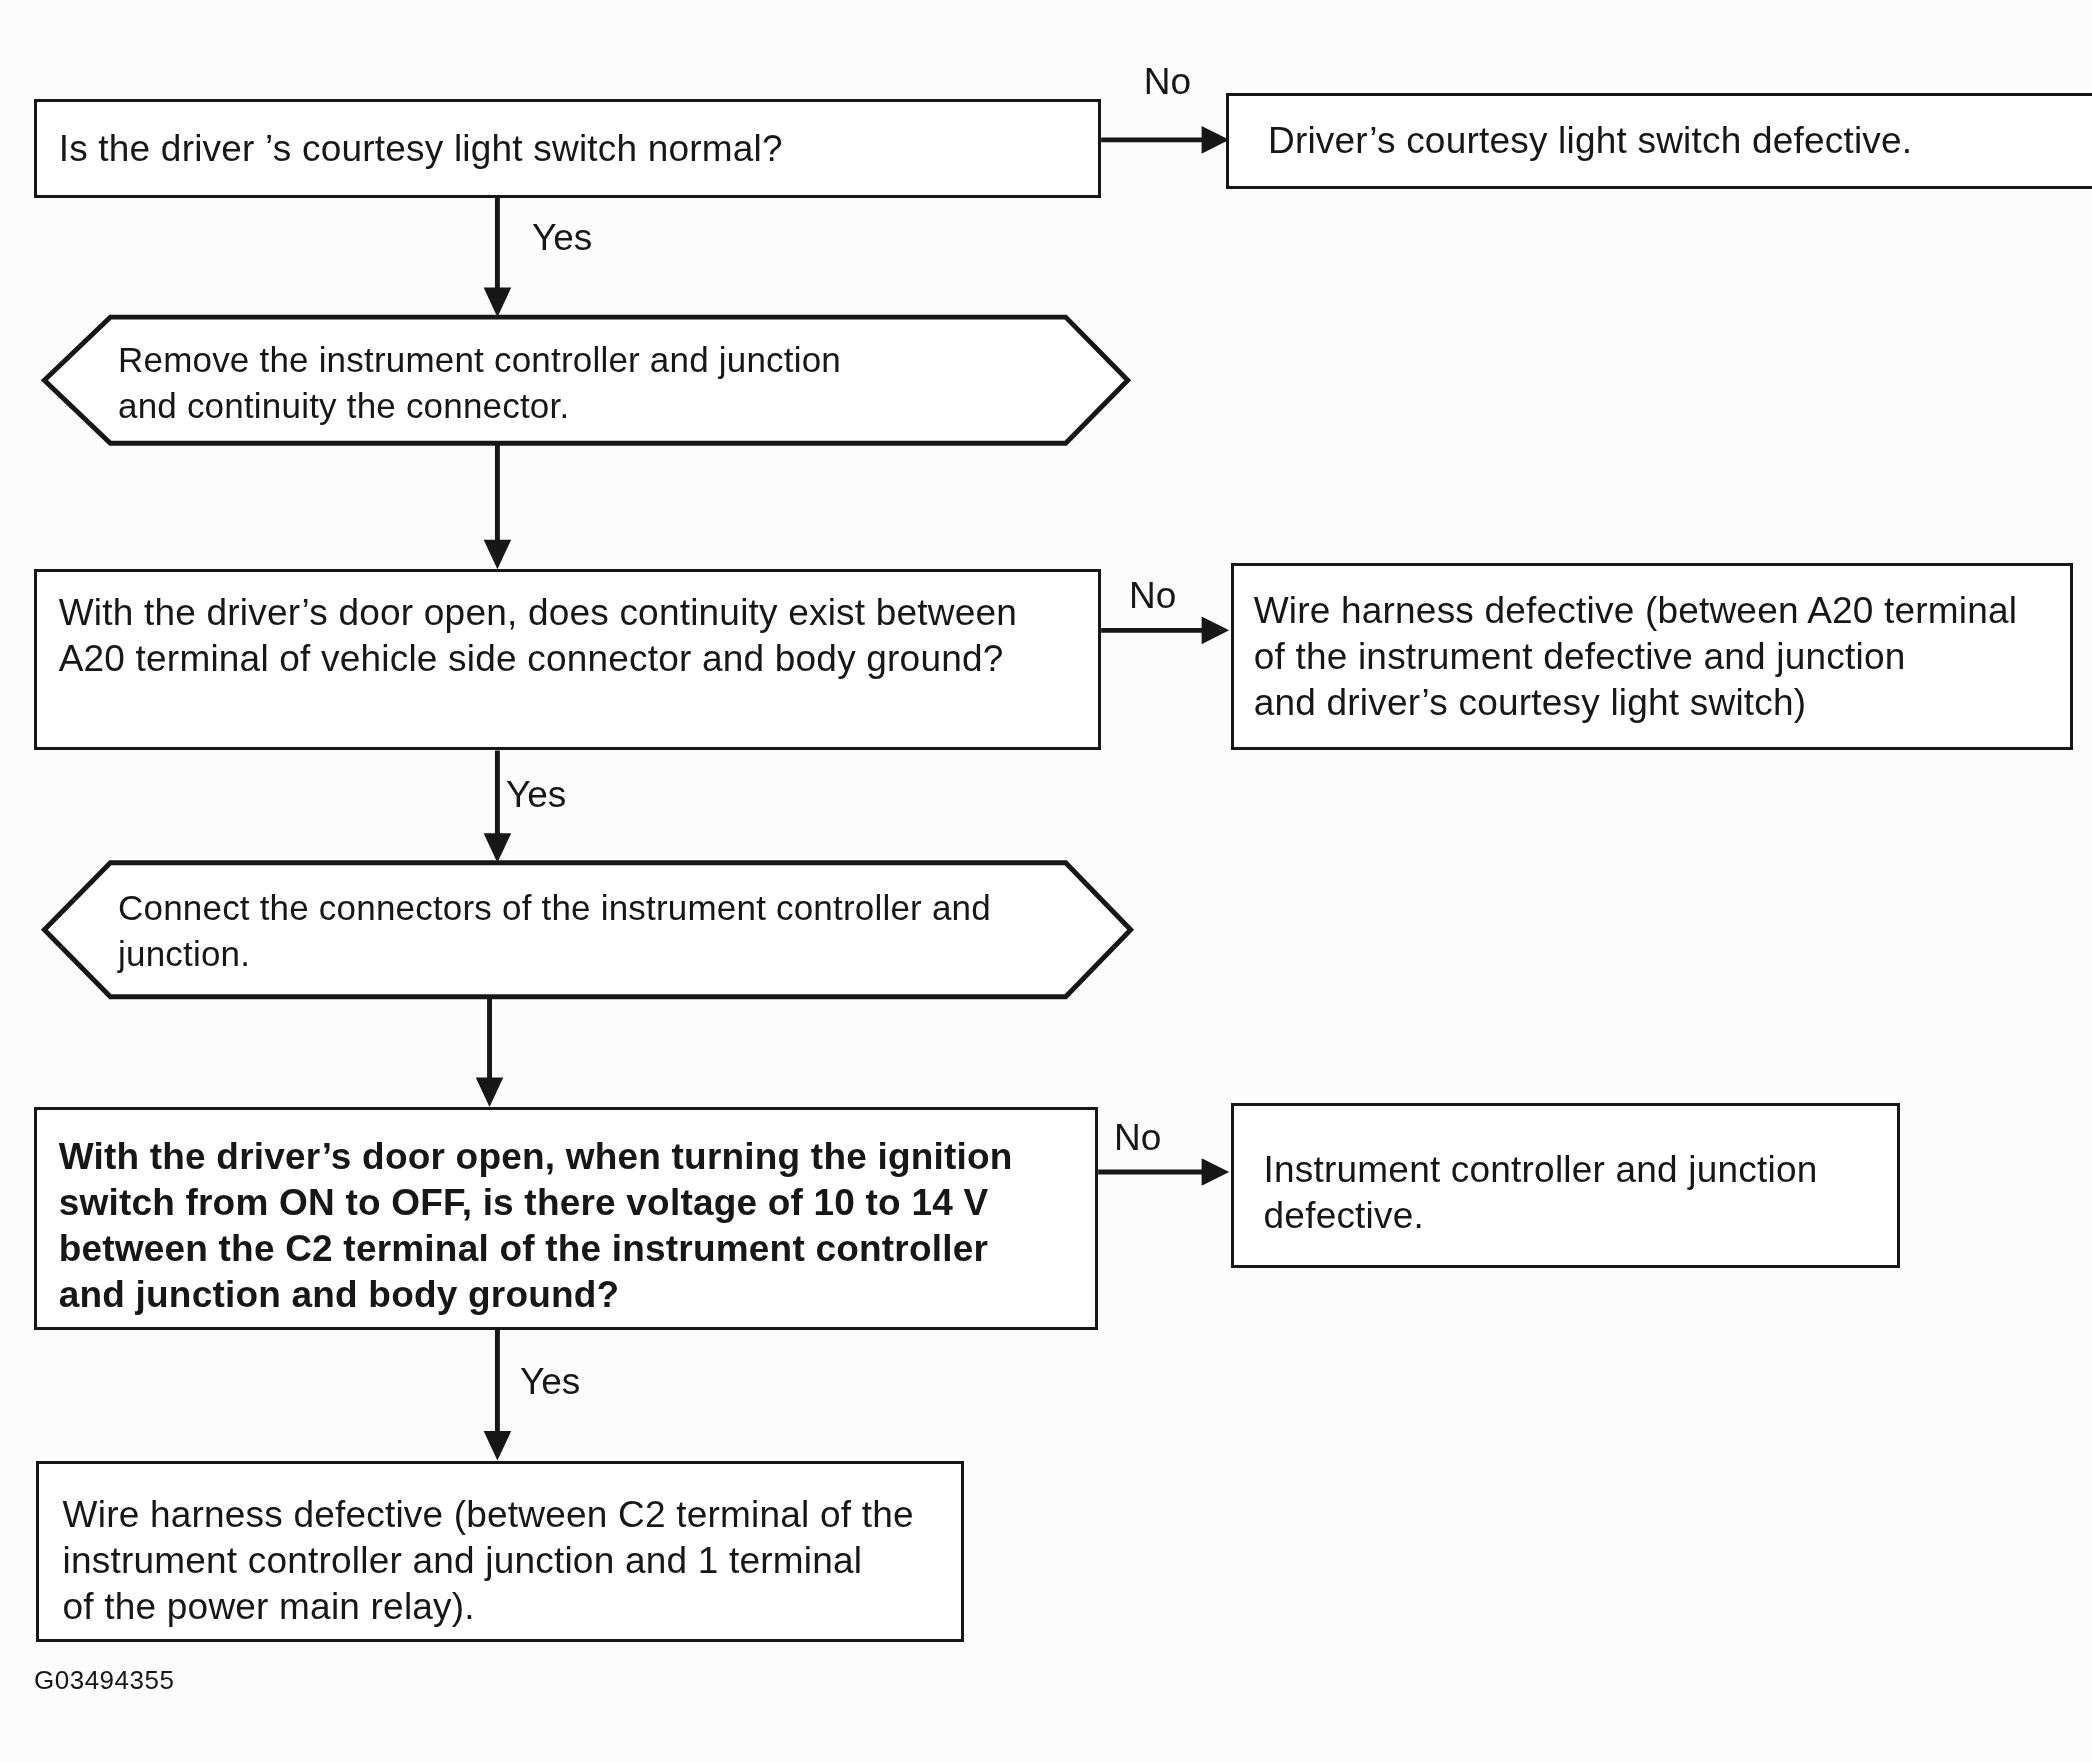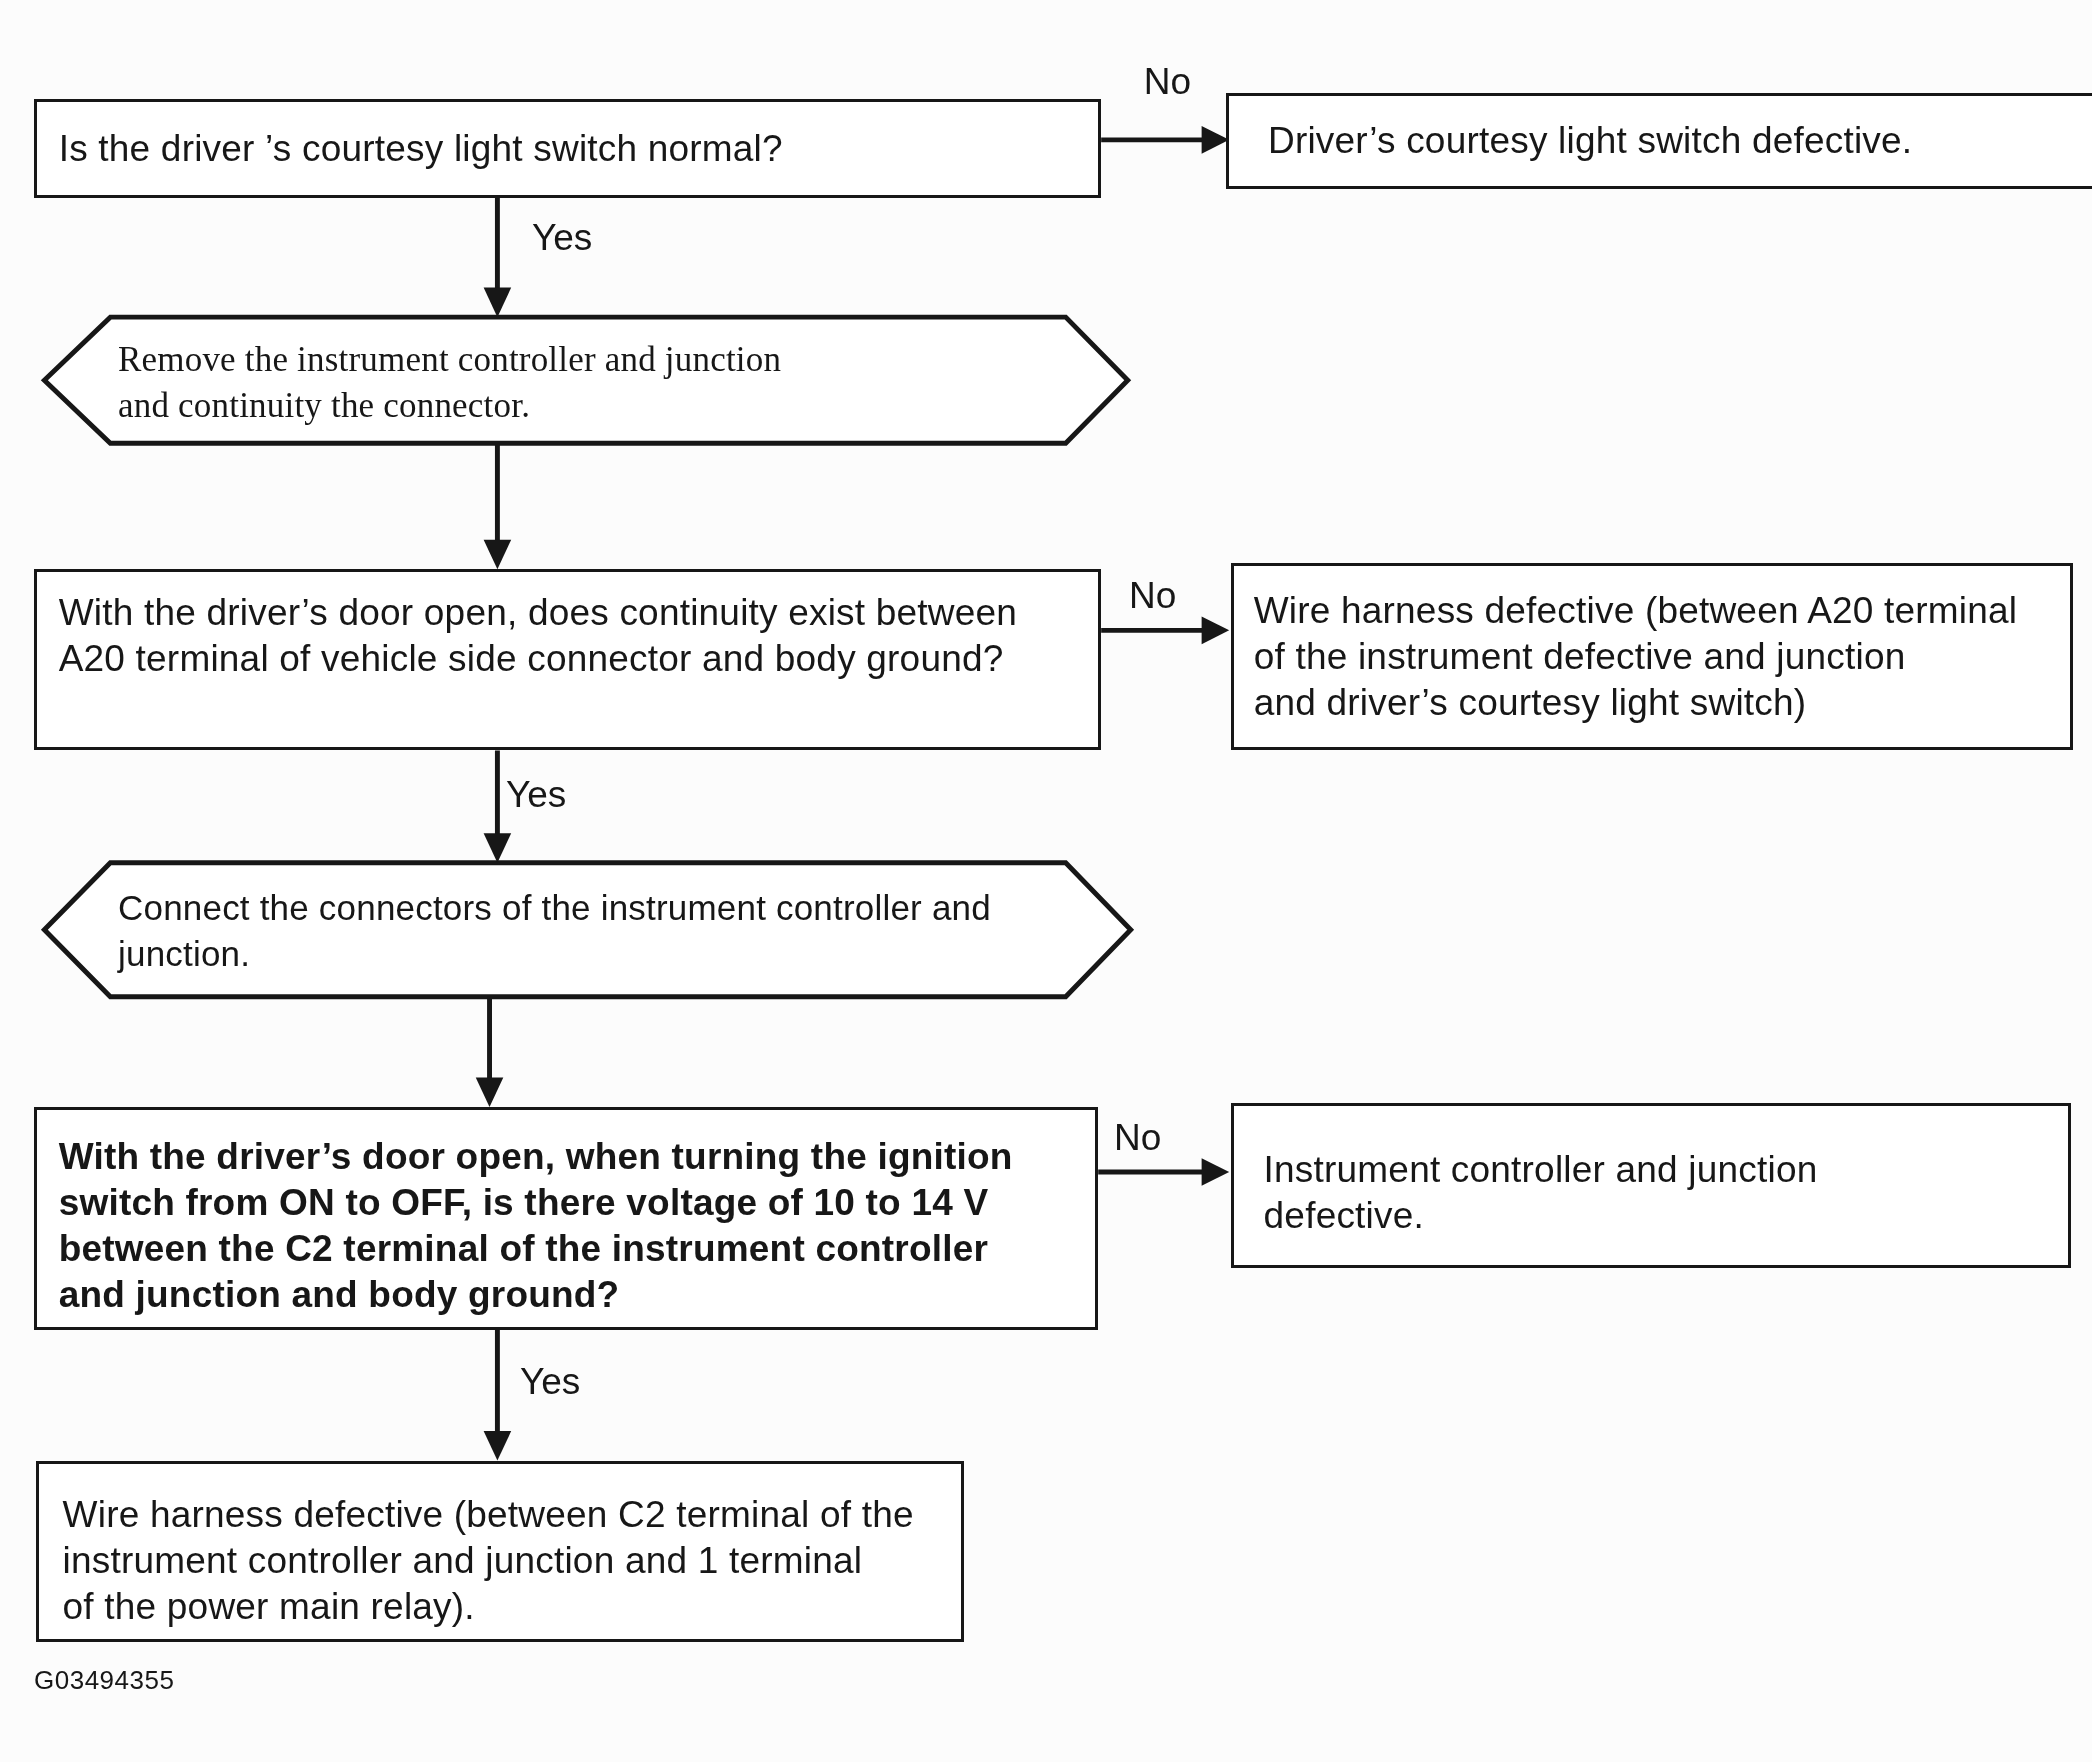--- a/index.html
+++ b/index.html
@@ -109,21 +109,21 @@
   </svg>
 
   <div class="box vcenter" style="left:34px; top:99px; width:1067px; height:99px; padding-left:21.7px;">
     <div class="txtline">Is the driver ’s courtesy light switch normal?</div>
   </div>
 
   <div class="box vcenter" style="left:1226px; top:93px; width:923px; height:96px; padding-left:39px;">
     <div class="txtline">Driver’s courtesy light switch defective.</div>
   </div>
 
-  <div class="hex-text" style="left:118px; top:337px;font-family:Liberation Serif, serif;">
+  <div class="hex-text" style="left:118px; top:337px;">
     <div class="txtline">Remove the instrument controller and junction</div>
     <div class="txtline">and continuity the connector.</div>
   </div>
 
   <div class="box" style="left:34px; top:569px; width:1067px; height:181px; padding:17.7px 9.9px 0 21.7px;">
     <div class="txtline">With the driver’s door open, does continuity exist between</div>
     <div class="txtline">A20 terminal of vehicle side connector and body ground?</div>
   </div>
 
   <div class="box" style="left:1231px; top:563px; width:842px; height:187px; padding:21.7px 9.9px 0 19.7px;">
@@ -137,21 +137,21 @@
     <div class="txtline">junction.</div>
   </div>
 
   <div class="box" style="left:34px; top:1107px; width:1064px; height:223px; padding:23.6px 9.9px 0 21.7px;font-weight:bold;">
     <div class="txtline">With the driver’s door open, when turning the ignition</div>
     <div class="txtline">switch from ON to OFF, is there voltage of 10 to 14 V</div>
     <div class="txtline">between the C2 terminal of the instrument controller</div>
     <div class="txtline">and junction and body ground?</div>
   </div>
 
-  <div class="box" style="left:1231px; top:1103px; width:840px; height:165px; padding:41px 9.9px 0 29.6px;">
+  <div class="box" style="left:1231px; top:1103px; width:669px; height:165px; padding:41px 9.9px 0 29.6px;">
     <div class="txtline">Instrument controller and junction</div>
     <div class="txtline">defective.</div>
   </div>
 
   <div class="box" style="left:36px; top:1461px; width:928px; height:181px; padding:27.6px 9.9px 0 23.6px;">
     <div class="txtline">Wire harness defective (between C2 terminal of the</div>
     <div class="txtline">instrument controller and junction and 1 terminal</div>
     <div class="txtline">of the power main relay).</div>
   </div>
 

